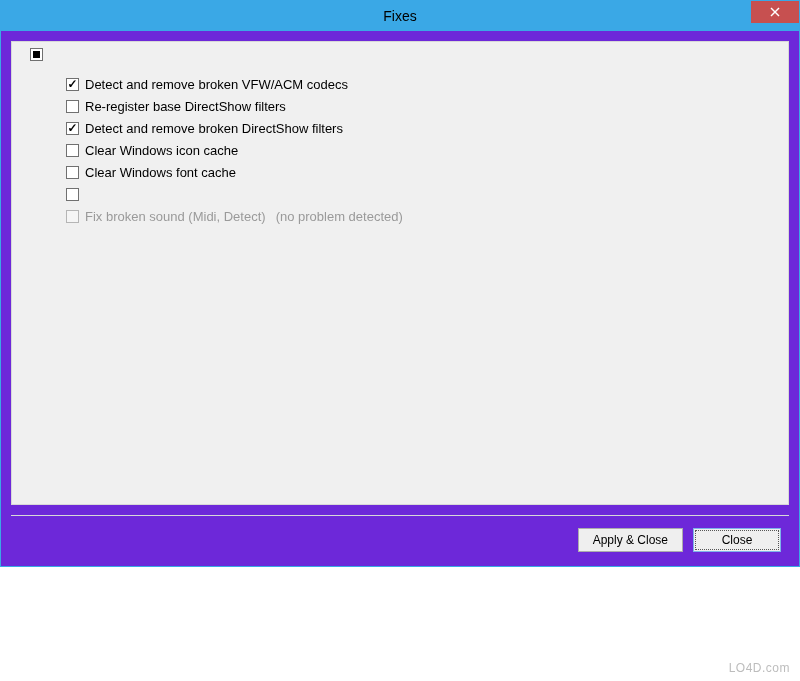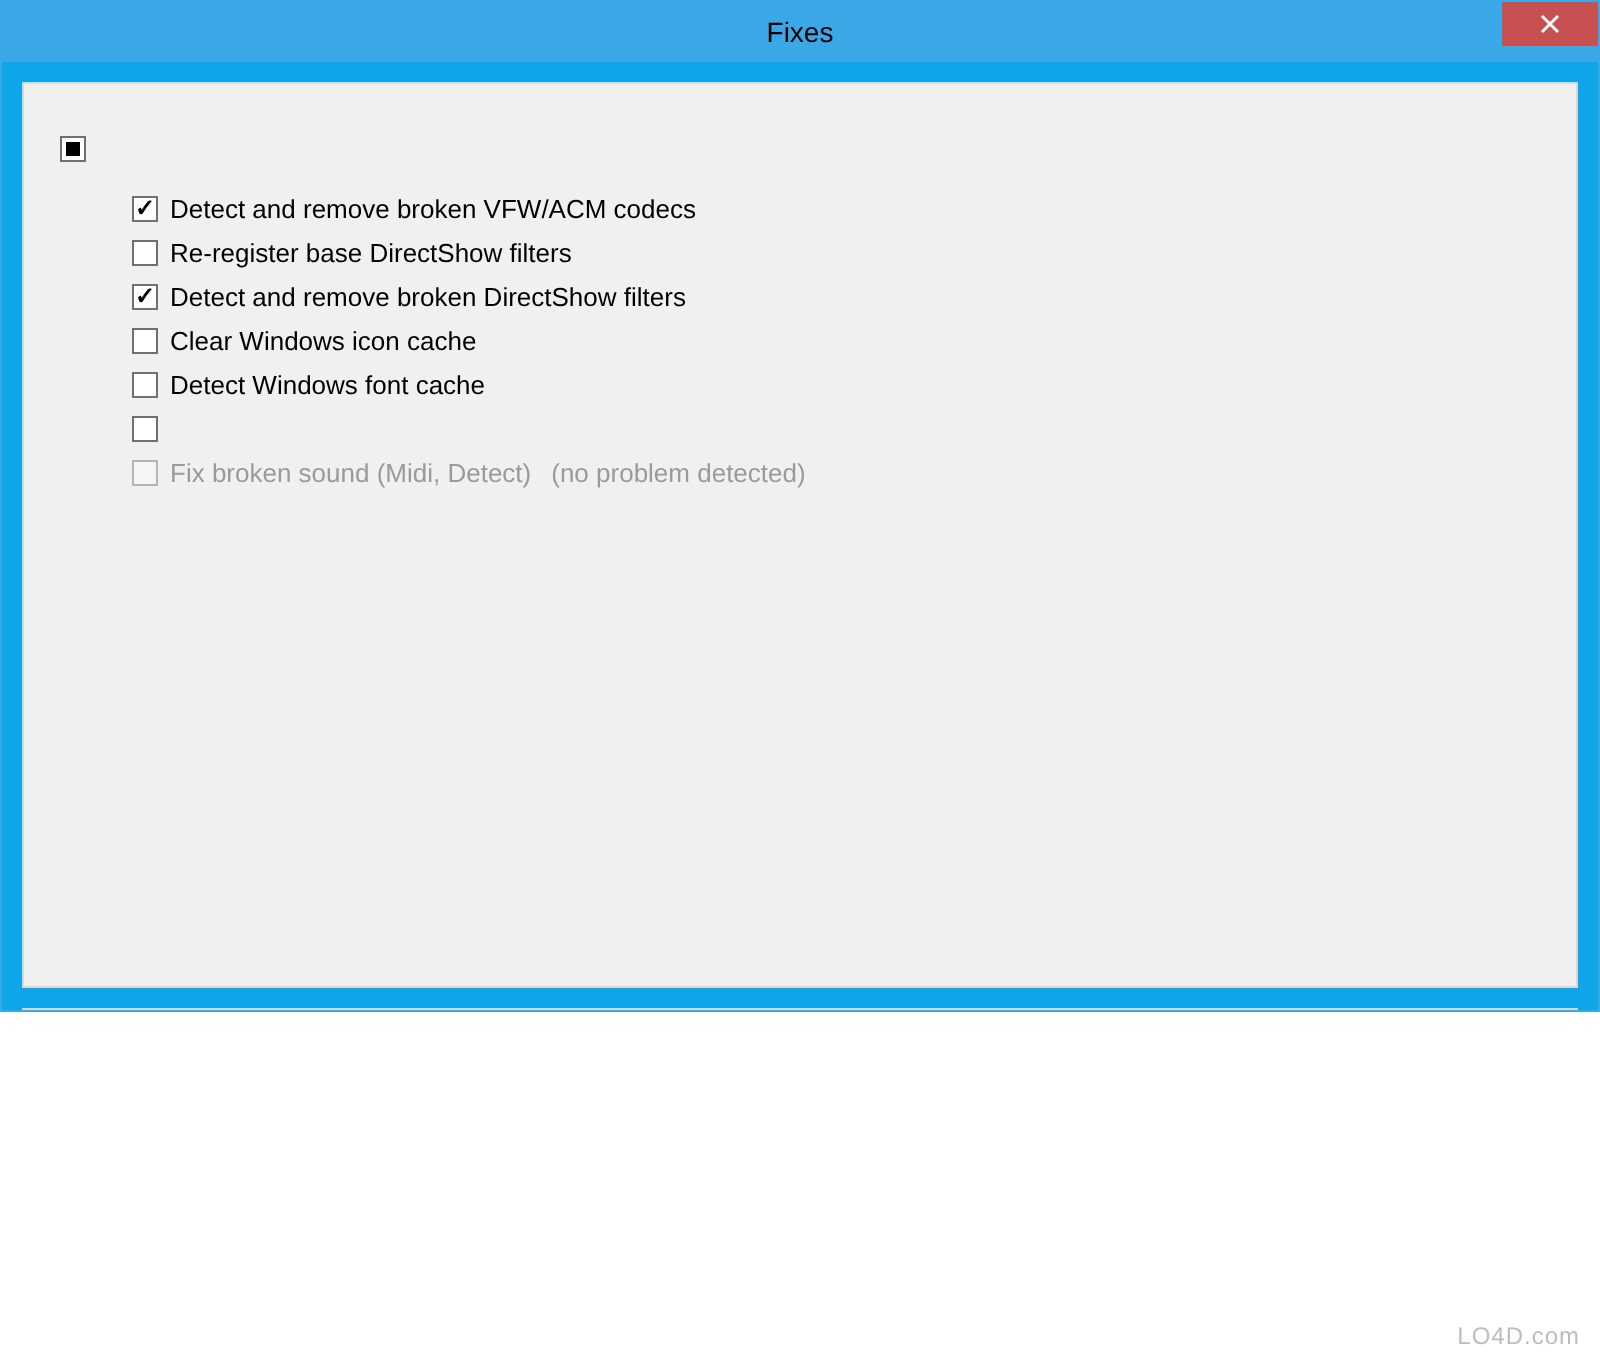--- a/index.html
+++ b/index.html
@@ -11,22 +11,22 @@
       font-family: "Segoe UI", Tahoma, sans-serif;
       font-size: 13px;
       background: #fff;
       width: 800px;
       height: 681px;
       overflow: hidden;
       position: relative;
     }
     .window {
       width: 800px;
-      height: 506px;
-      background: #0ea5e9;
+      height: 567px;
+      background: #6d28d9;
       border: 1px solid #3aa8e6;
       display: flex;
       flex-direction: column;
     }
     .titlebar {
       height: 30px;
       background: #3aa8e6;
       display: flex;
       align-items: center;
       position: relative;
@@ -59,21 +59,21 @@
     .content-area {
       flex: 1;
       padding: 10px;
       display: flex;
       flex-direction: column;
     }
     .inner-panel {
       flex: 1;
       background: #f0f0f0;
       border: 1px solid #d8d8d8;
-      padding: 24px 18px;
+      padding: 4px 18px;
       position: relative;
     }
     .tristate-check {
       width: 13px;
       height: 13px;
       border: 1px solid #707070;
       background: #fff;
       display: inline-flex;
       align-items: center;
       justify-content: center;
@@ -201,31 +201,35 @@
           <div class="checkbox-row">
             <span class="checkbox checked"></span>
             <span class="checkbox-label">Detect and remove broken DirectShow filters</span>
           </div>
           <div class="checkbox-row">
             <span class="checkbox"></span>
             <span class="checkbox-label">Clear Windows icon cache</span>
           </div>
           <div class="checkbox-row">
             <span class="checkbox"></span>
-            <span class="checkbox-label">Detect Windows font cache</span>
+            <span class="checkbox-label">Clear Windows font cache</span>
           </div>
           <div class="checkbox-row">
             <span class="checkbox"></span>
           </div>
           <div class="checkbox-row">
             <span class="checkbox disabled"></span>
             <span class="checkbox-label disabled">Fix broken sound (Midi, Detect)</span>
             <span class="checkbox-suffix">(no problem detected)</span>
           </div>
         </div>
     </div>
   </div>
 
   <div class="separator"></div>
 
+  <div class="button-bar">
+    <button class="btn">Apply &amp; Close</button>
+    <button class="btn default">Close</button>
+  </div>
 </div>
 
 <div class="watermark">LO4D.com</div>
 
 </body></html>

